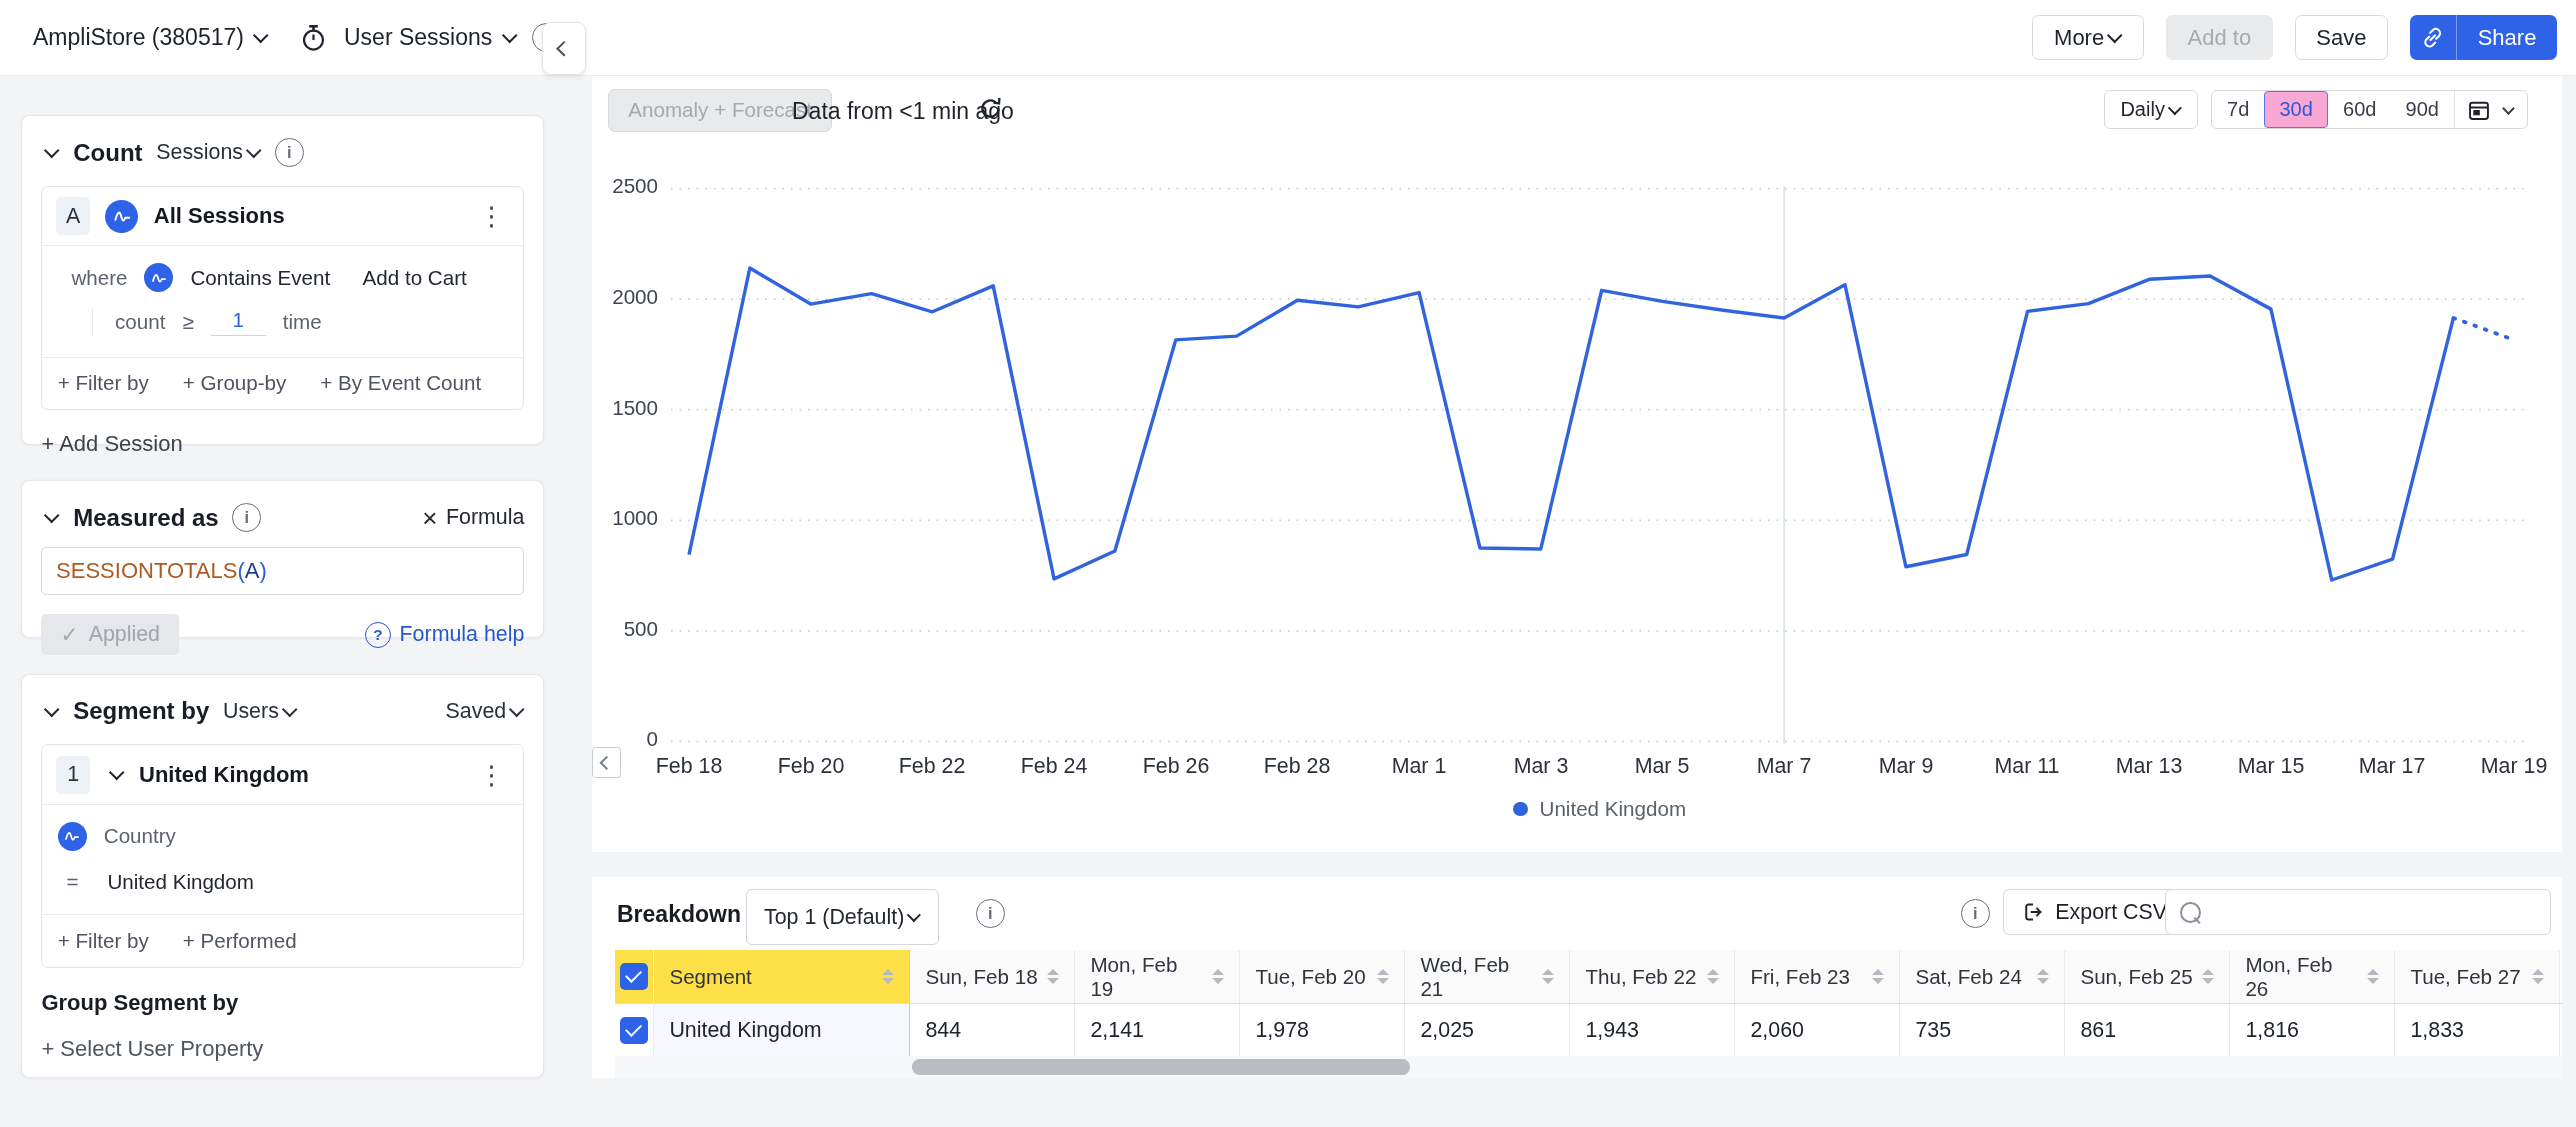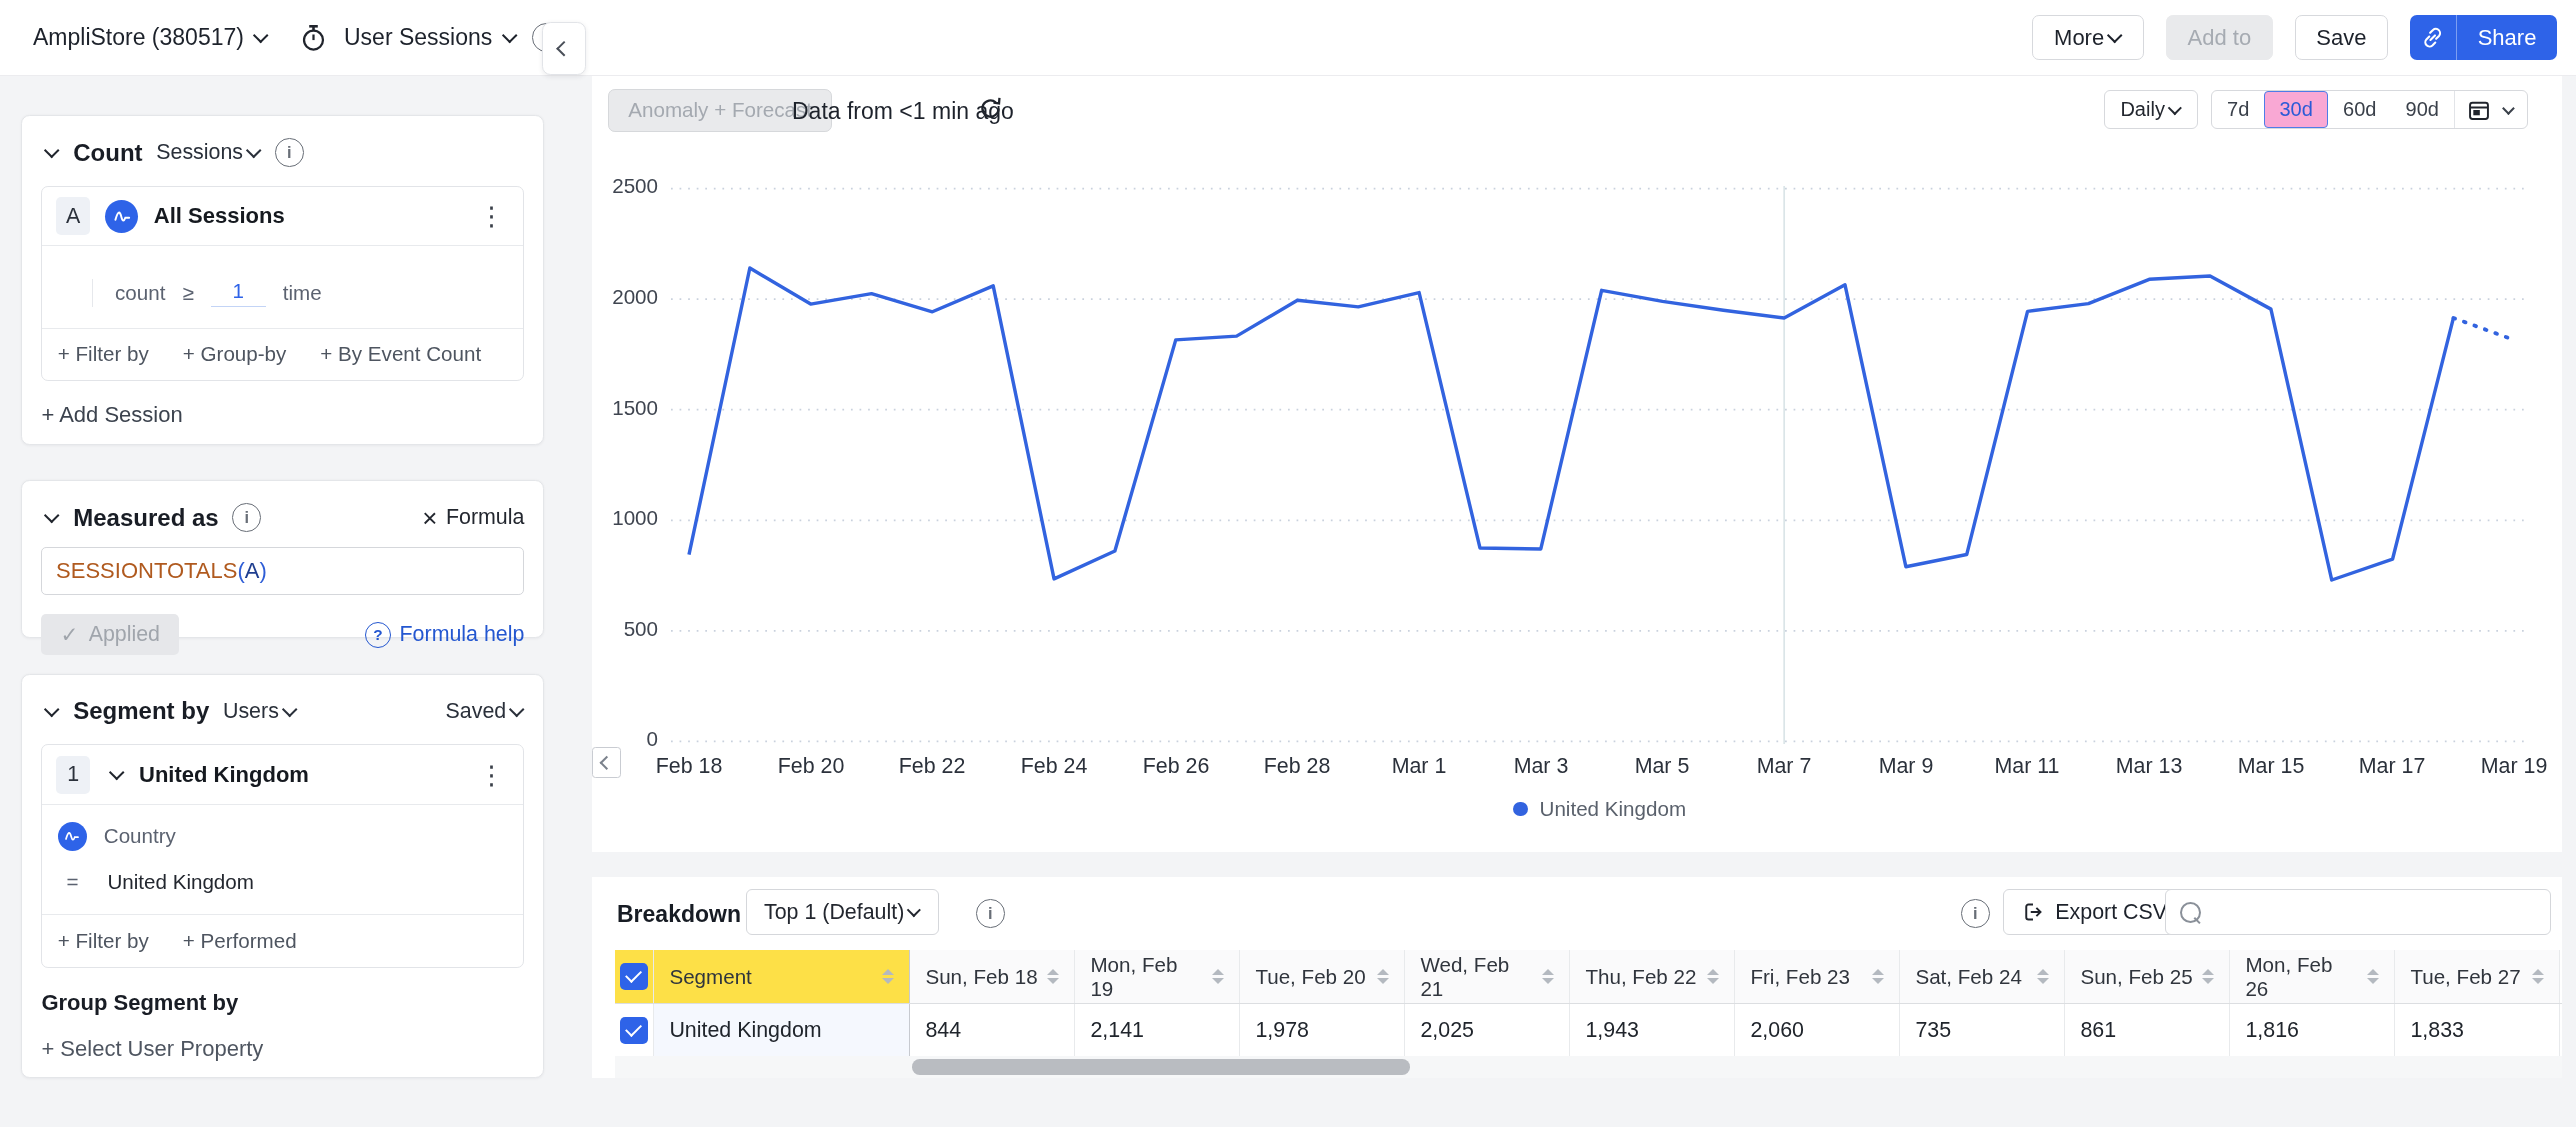--- a/index.html
+++ b/index.html
@@ -89,21 +89,21 @@
   #plot{position:absolute;left:79px;top:111px;width:1857px;height:558px;}
   .legend{position:absolute;left:79px;top:722px;width:1857px;display:flex;align-items:center;
           justify-content:center;gap:12px;}
   .legend-dot{width:14.6px;height:14.6px;border-radius:50%;}
   .legend-text{font-size:20.6px;color:#5a616c;}
   .chart-collapse{position:absolute;left:0px;top:672px;width:29px;height:31px;background:#fff;
                   border:0.9px solid #c9ccd2;border-radius:3.4px;display:flex;align-items:center;
                   justify-content:center;color:#7b828c;box-sizing:border-box;}
   
   .bd-label{position:absolute;left:25px;top:24px;font-size:23px;font-weight:bold;color:#171c24;}
-  .bd-drop{position:absolute;left:154px;top:12px;height:46px;display:inline-flex;align-items:center;
+  .bd-drop{position:absolute;left:154px;top:12px;height:56px;display:inline-flex;align-items:center;
            padding:0 17px;border:0.9px solid #d5d7db;border-radius:6px;font-size:21.4px;color:#23272f;
            box-sizing:border-box;background:#fff;}
   .bd-info1{position:absolute;left:384px;top:22px;}
   .bd-info2{position:absolute;left:1369px;top:22px;}
   .export-btn{position:absolute;left:1411px;top:12px;height:46px;display:inline-flex;align-items:center;
               gap:10.3px;padding:0 17px;border:0.9px solid #d5d7db;border-radius:6px;font-size:21.4px;
               color:#1d222b;background:#fff;box-sizing:border-box;}
   .search-box{position:absolute;left:1573px;top:12px;width:386px;height:46px;border:0.9px solid #d5d7db;
               border-radius:6px;background:#fff;box-sizing:border-box;display:flex;align-items:center;
               padding:0 13.7px;gap:10.3px;}
@@ -203,20 +203,30 @@
           <svg width="20.6" height="20.6" viewBox="0 0 24 24">
               <path d="M4 16 C7 5.5, 9 5.5, 11 13 C12.4 18, 14 18, 15.6 13.6 L20 13.6" fill="none" stroke="#fff" stroke-width="2.3" stroke-linecap="round"></path>
             </svg>
         </span>
         <span class="inner-title">All Sessions</span>
         <span class="spacer"></span>
         <span class="kebab">⋮</span>
       </div>
       <div class="inner-div"></div>
       <div class="clause">
+        <div class="clause-row">
+          <span class="muted">where</span>
+          <span class="amp" style="width:29px;height:29px;">
+            <svg width="18" height="18" viewBox="0 0 24 24">
+                <path d="M4 16 C7 5.5, 9 5.5, 11 13 C12.4 18, 14 18, 15.6 13.6 L20 13.6" fill="none" stroke="#fff" stroke-width="2.3" stroke-linecap="round"></path>
+              </svg>
+          </span>
+          <span class="dark">Contains Event</span>
+          <span class="dark" style="margin-left:15.4px;">Add to Cart</span>
+        </div>
         <div class="clause-row indent-row">
           <span class="muted">count</span>
           <span class="muted">≥</span>
           <span class="mini-input">1</span>
           <span class="muted">time</span>
         </div>
       </div>
       <div class="inner-div"></div>
       <div class="actions">
           <span class="action-link">+ Filter by</span>

